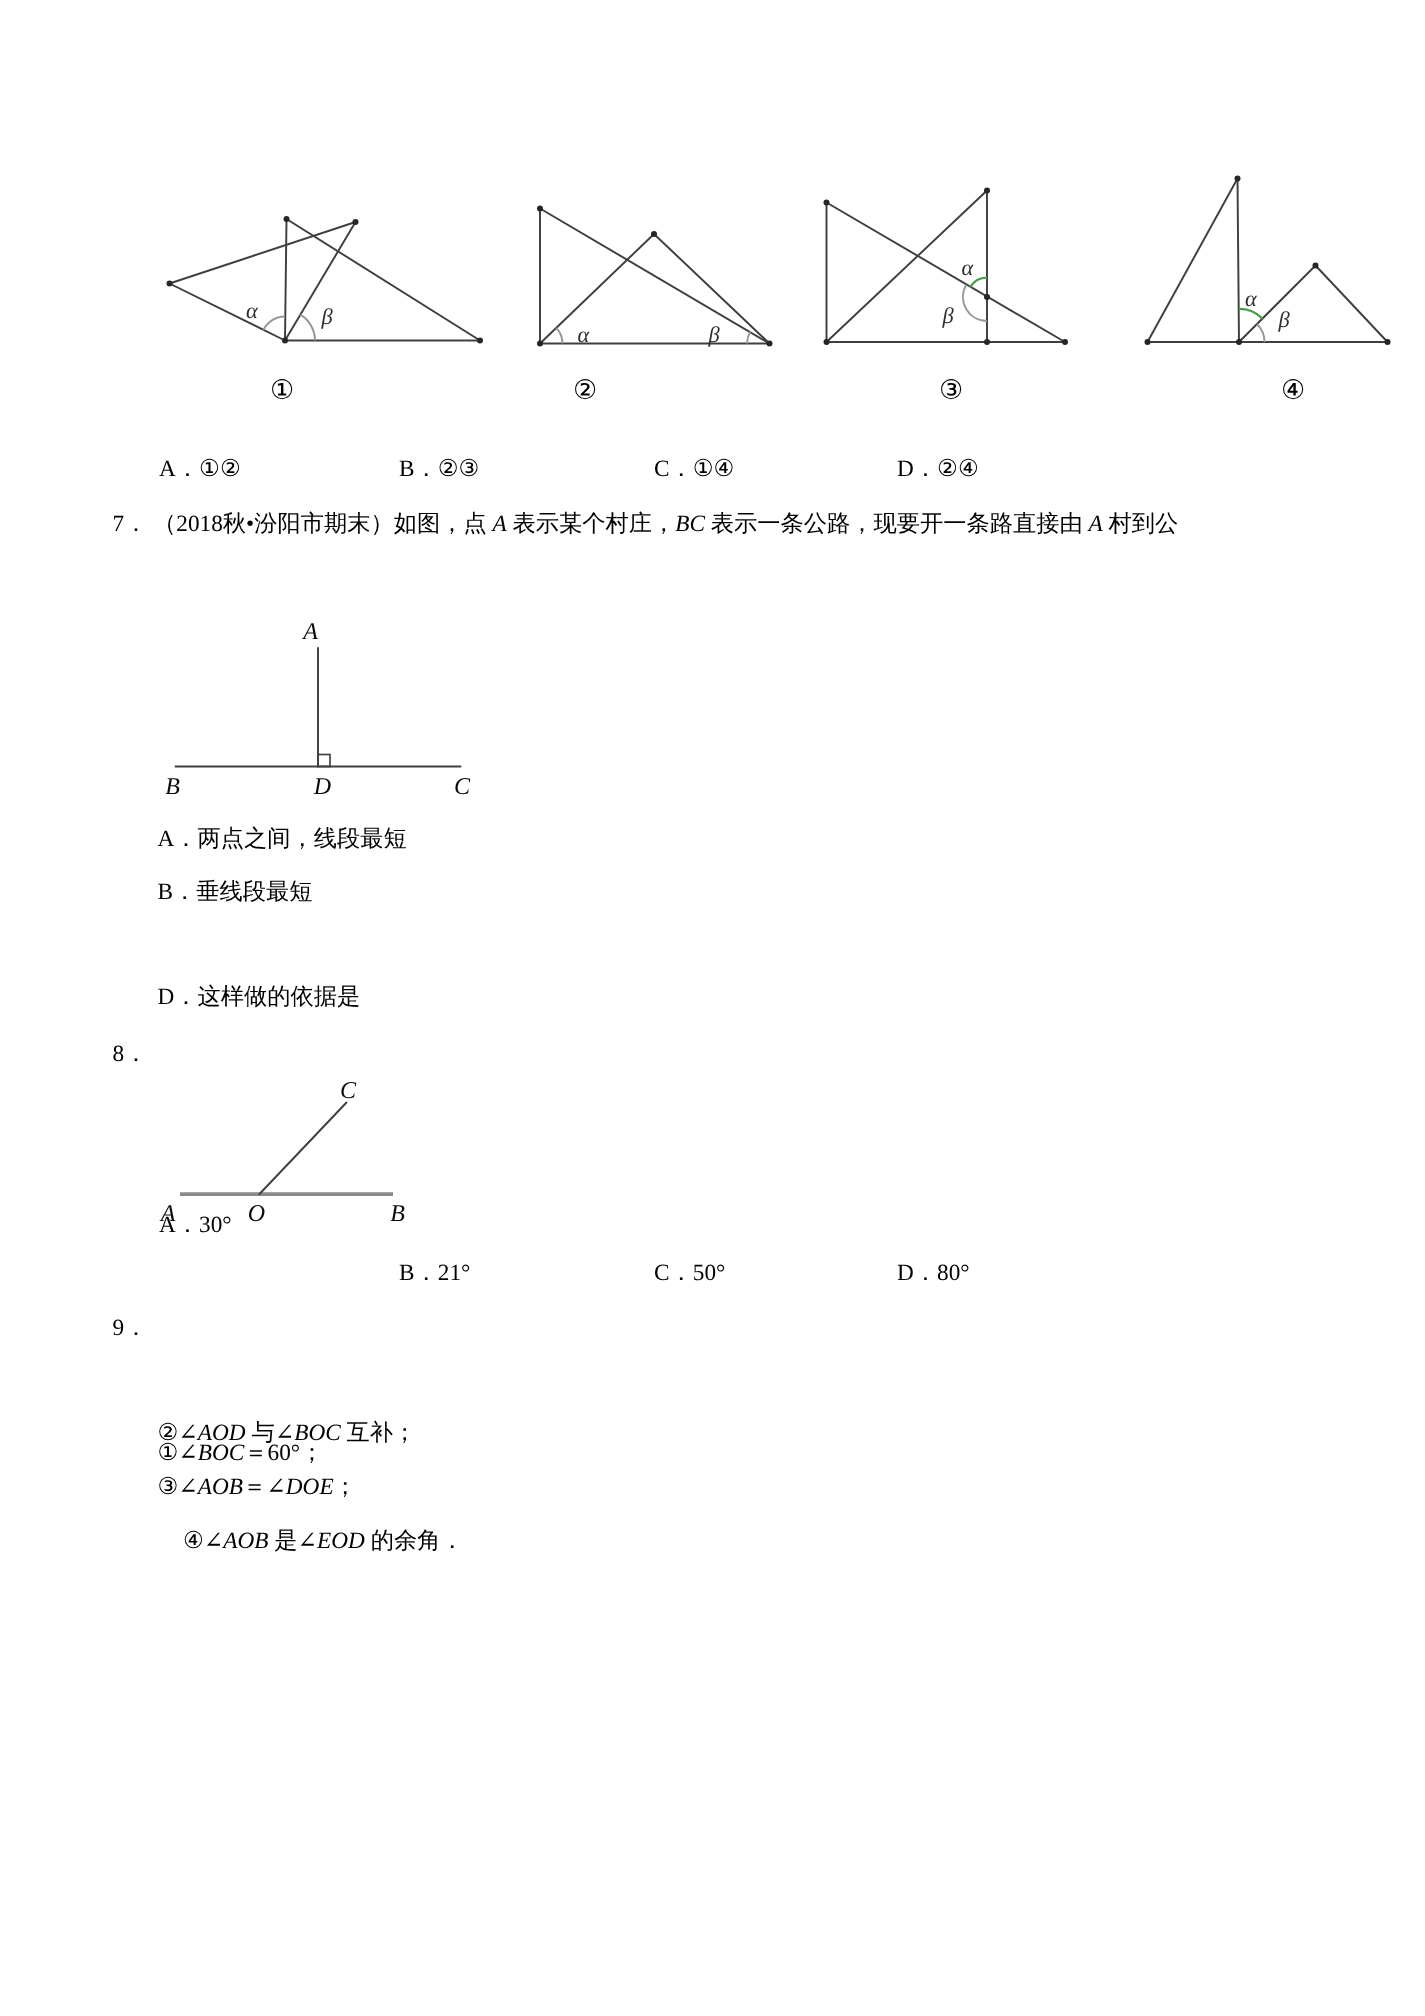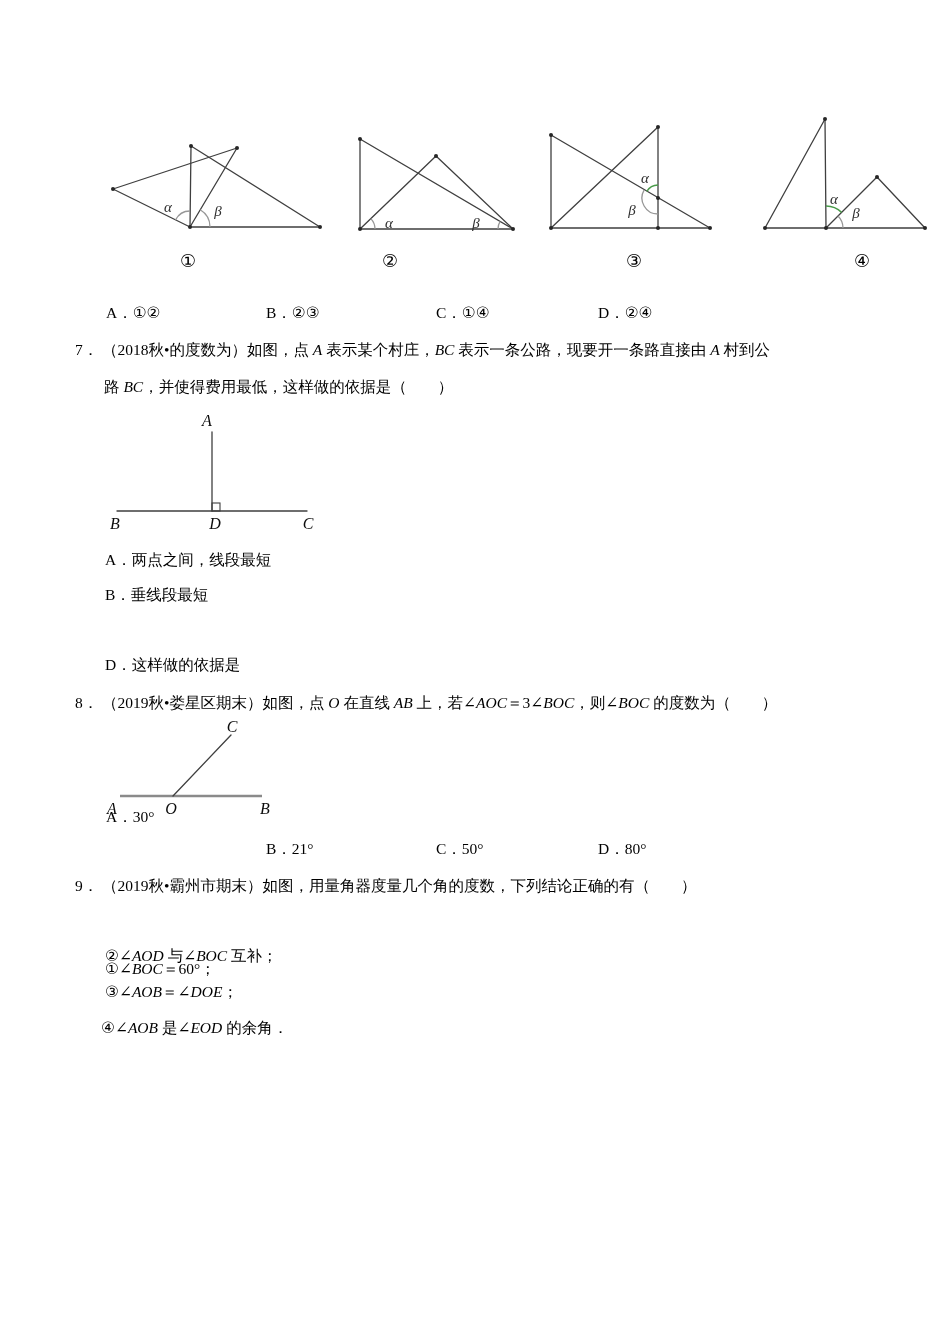--- a/index.html
+++ b/index.html
@@ -107,59 +107,56 @@
   <span class="abs circled" style="left:380px;top:251px;width:20px;text-align:center">②</span>
   <span class="abs circled" style="left:624px;top:251px;width:20px;text-align:center">③</span>
   <span class="abs circled" style="left:852px;top:251px;width:20px;text-align:center">④</span>
 
   <span class="abs" style="left:106px;top:304px">A．①②</span>
   <span class="abs" style="left:266px;top:304px">B．②③</span>
   <span class="abs" style="left:436px;top:304px">C．①④</span>
   <span class="abs" style="left:598px;top:304px">D．②④</span>
 
   <span class="abs" style="left:75px;top:341px">7．</span>
-  <span class="abs" style="left:102px;top:341px"><span>（2018秋•的度数为）如图，点 </span><span class="it">A</span><span> 表示某个村庄，</span><span class="it">BC</span><span> 表示一条公路，现要开一条路直接由 </span><span class="it">A</span><span> 村到公</span></span>
-  <span class="abs" style="left:104px;top:378px"><span>路 </span><span class="it">BC</span><span>，并使得费用最低，这样做的依据是（　　）</span></span>
+  <span class="abs" style="left:102px;top:341px"><span>（2018秋•汾阳市期末）如图，点 </span><span class="it">A</span><span> 表示某个村庄，</span><span class="it">BC</span><span> 表示一条公路，现要开一条路直接由 </span><span class="it">A</span><span> 村到公</span></span>
 
   <svg class="fig" style="left:100px;top:408px" width="240" height="130" viewBox="0 0 240 130">
     <g>
       <line class="ln" x1="112" y1="24" x2="112" y2="103"></line>
       <line class="ln" x1="17" y1="103" x2="207" y2="103"></line>
       <rect class="sq" x="112" y="95" width="8" height="8"></rect>
     </g>
     <text class="vlab" x="107" y="18" text-anchor="middle">A</text>
     <text class="vlab" x="15" y="121" text-anchor="middle">B</text>
     <text class="vlab" x="115" y="121" text-anchor="middle">D</text>
     <text class="vlab" x="208" y="121" text-anchor="middle">C</text>
   </svg>
 
   <span class="abs" style="left:105px;top:551px">A．两点之间，线段最短</span>
   <span class="abs" style="left:105px;top:586px">B．垂线段最短</span>
   <span class="abs" style="left:105px;top:656px">D．这样做的依据是</span>
 
   <span class="abs" style="left:75px;top:694px">8．</span>
-  <span class="abs" style="left:102px;top:694px"><span>（2019秋•娄星区期末）如图，点 </span><span class="it">O</span><span> 在直线 </span><span class="it">AB</span><span> 上，若∠</span><span class="it">AOC</span><span>＝3∠</span><span class="it">BOC</span><span>，则∠</span><span class="it">BOC</span><span> 的度数为（　　）</span></span>
 
   <svg class="fig" style="left:95px;top:718px" width="200" height="100" viewBox="0 0 200 100">
     <g>
       <line class="baseln" x1="25" y1="78" x2="167" y2="78"></line>
       <line class="ln" x1="78" y1="78" x2="136" y2="17"></line>
     </g>
     <text class="vlab" x="137" y="14" text-anchor="middle">C</text>
     <text class="vlab" x="17" y="96" text-anchor="middle">A</text>
     <text class="vlab" x="76" y="96" text-anchor="middle">O</text>
     <text class="vlab" x="170" y="96" text-anchor="middle">B</text>
   </svg>
 
   <span class="abs" style="left:106px;top:808px">A．30°</span>
   <span class="abs" style="left:266px;top:840px">B．21°</span>
   <span class="abs" style="left:436px;top:840px">C．50°</span>
   <span class="abs" style="left:598px;top:840px">D．80°</span>
 
   <span class="abs" style="left:75px;top:877px">9．</span>
-  <span class="abs" style="left:102px;top:877px"><span>（2019秋•霸州市期末）如图，用量角器度量几个角的度数，下列结论正确的有（　　）</span></span>
 
   <span class="abs" style="left:105px;top:960px"><span>①∠</span><span class="it">BOC</span><span>＝60°；</span></span>
   <span class="abs" style="left:105px;top:947px"><span>②∠</span><span class="it">AOD</span><span> 与∠</span><span class="it">BOC</span><span> 互补；</span></span>
   <span class="abs" style="left:105px;top:983px"><span>③∠</span><span class="it">AOB</span><span>＝∠</span><span class="it">DOE</span><span>；</span></span>
-  <span class="abs" style="left:101px;top:1019px"><span>④∠</span><span class="it">AOB</span><span> 是∠</span><span class="it">EOD</span><span> 的余角．</span></span>
+  <span class="abs" style="left:122px;top:1019px"><span>④∠</span><span class="it">AOB</span><span> 是∠</span><span class="it">EOD</span><span> 的余角．</span></span>
 
 </div>
 
 </body></html>

